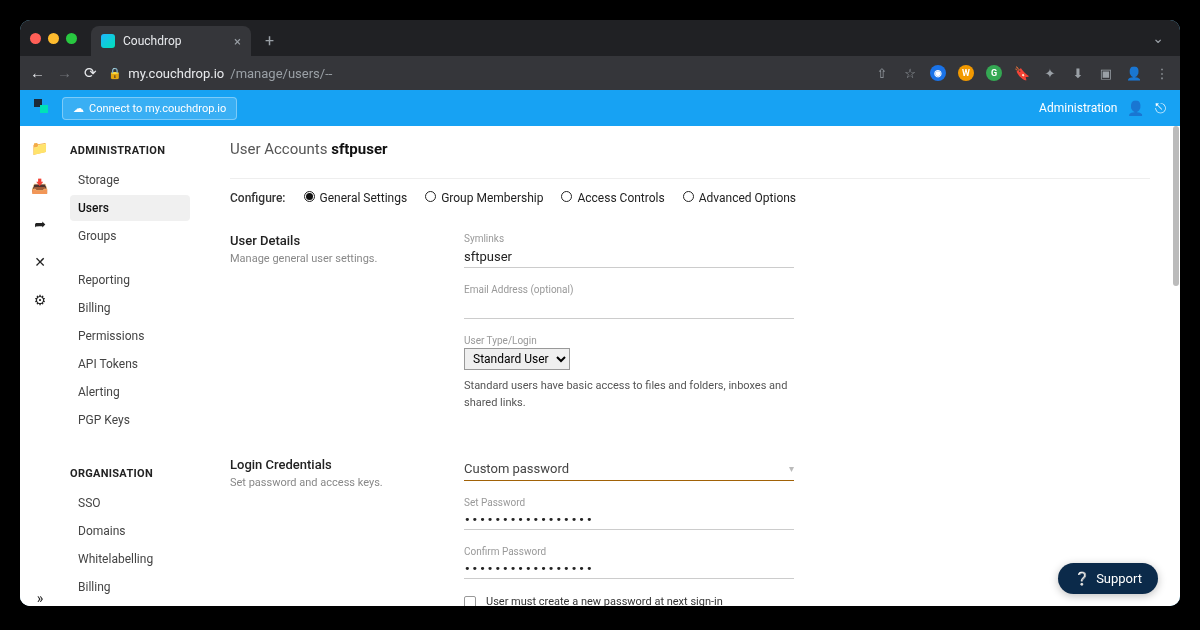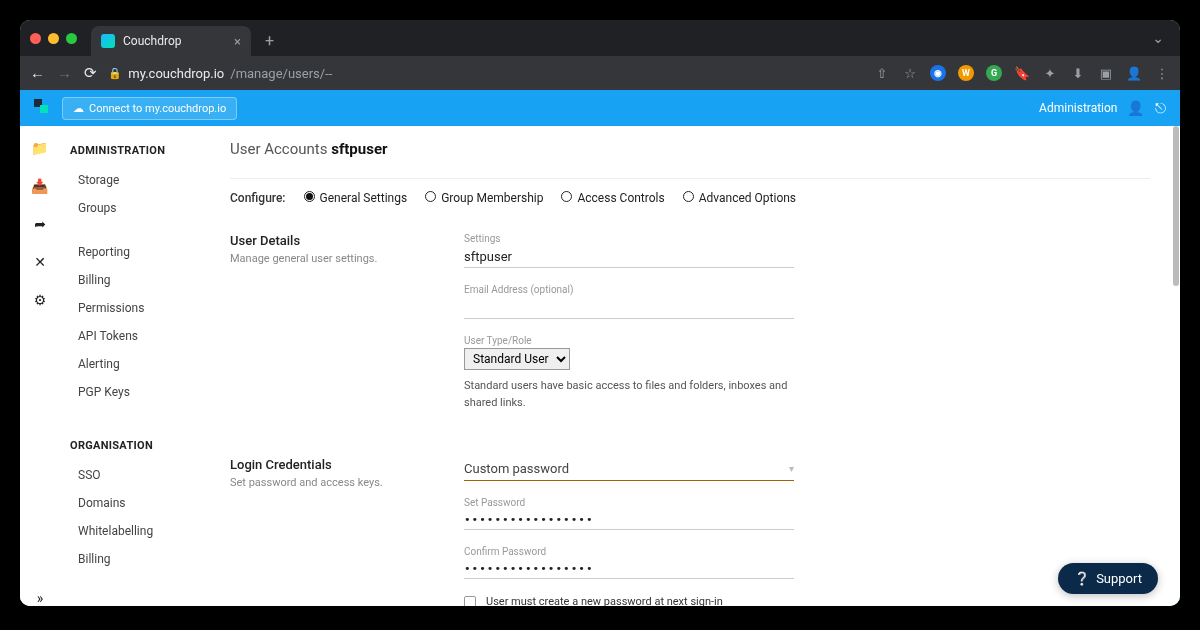--- a/index.html
+++ b/index.html
@@ -154,20 +154,21 @@
       <span class="ri">➦</span>
       <span class="ri">✕</span>
       <span class="ri">⚙</span>
       <div class="rail-spacer"></div>
       <span class="ri">»</span>
     </div>
 
     <div class="sidebar">
       <div class="sb-heading">ADMINISTRATION</div>
       <div class="sb-item">Storage</div>
+      <div class="sb-item active">Users</div>
       <div class="sb-item">Groups</div>
       <div class="sb-gap"></div>
       <div class="sb-item">Reporting</div>
       <div class="sb-item">Billing</div>
       <div class="sb-item">Permissions</div>
       <div class="sb-item">API Tokens</div>
       <div class="sb-item">Alerting</div>
       <div class="sb-item">PGP Keys</div>
       <div class="sb-gap"></div>
         <div class="sb-gap"></div>
@@ -206,29 +207,29 @@
           </div>
         </div>
 
         <div class="section">
           <div class="section-left">
             <div class="section-title">User Details</div>
             <div class="section-desc">Manage general user settings.</div>
           </div>
           <div class="section-right">
             <div class="field">
-              <div class="field-label">Settings</div>
+              <div class="field-label">Symlinks</div>
               <input class="field-input" value="sftpuser" style="">
             </div>
             <div class="field">
               <div class="field-label">Email Address (optional)</div>
               <input class="field-input empty" value="" style="">
             </div>
             <div class="field">
-              <div class="field-label">User Type/Role</div>
+              <div class="field-label">User Type/Login</div>
               <select class="select-native">
                 <option>Standard User</option>
               </select>
               <div class="field-help">Standard users have basic access to files and folders, inboxes and shared links.</div>
             </div>
           </div>
         </div>
 
         <div class="section">
           <div class="section-left">

